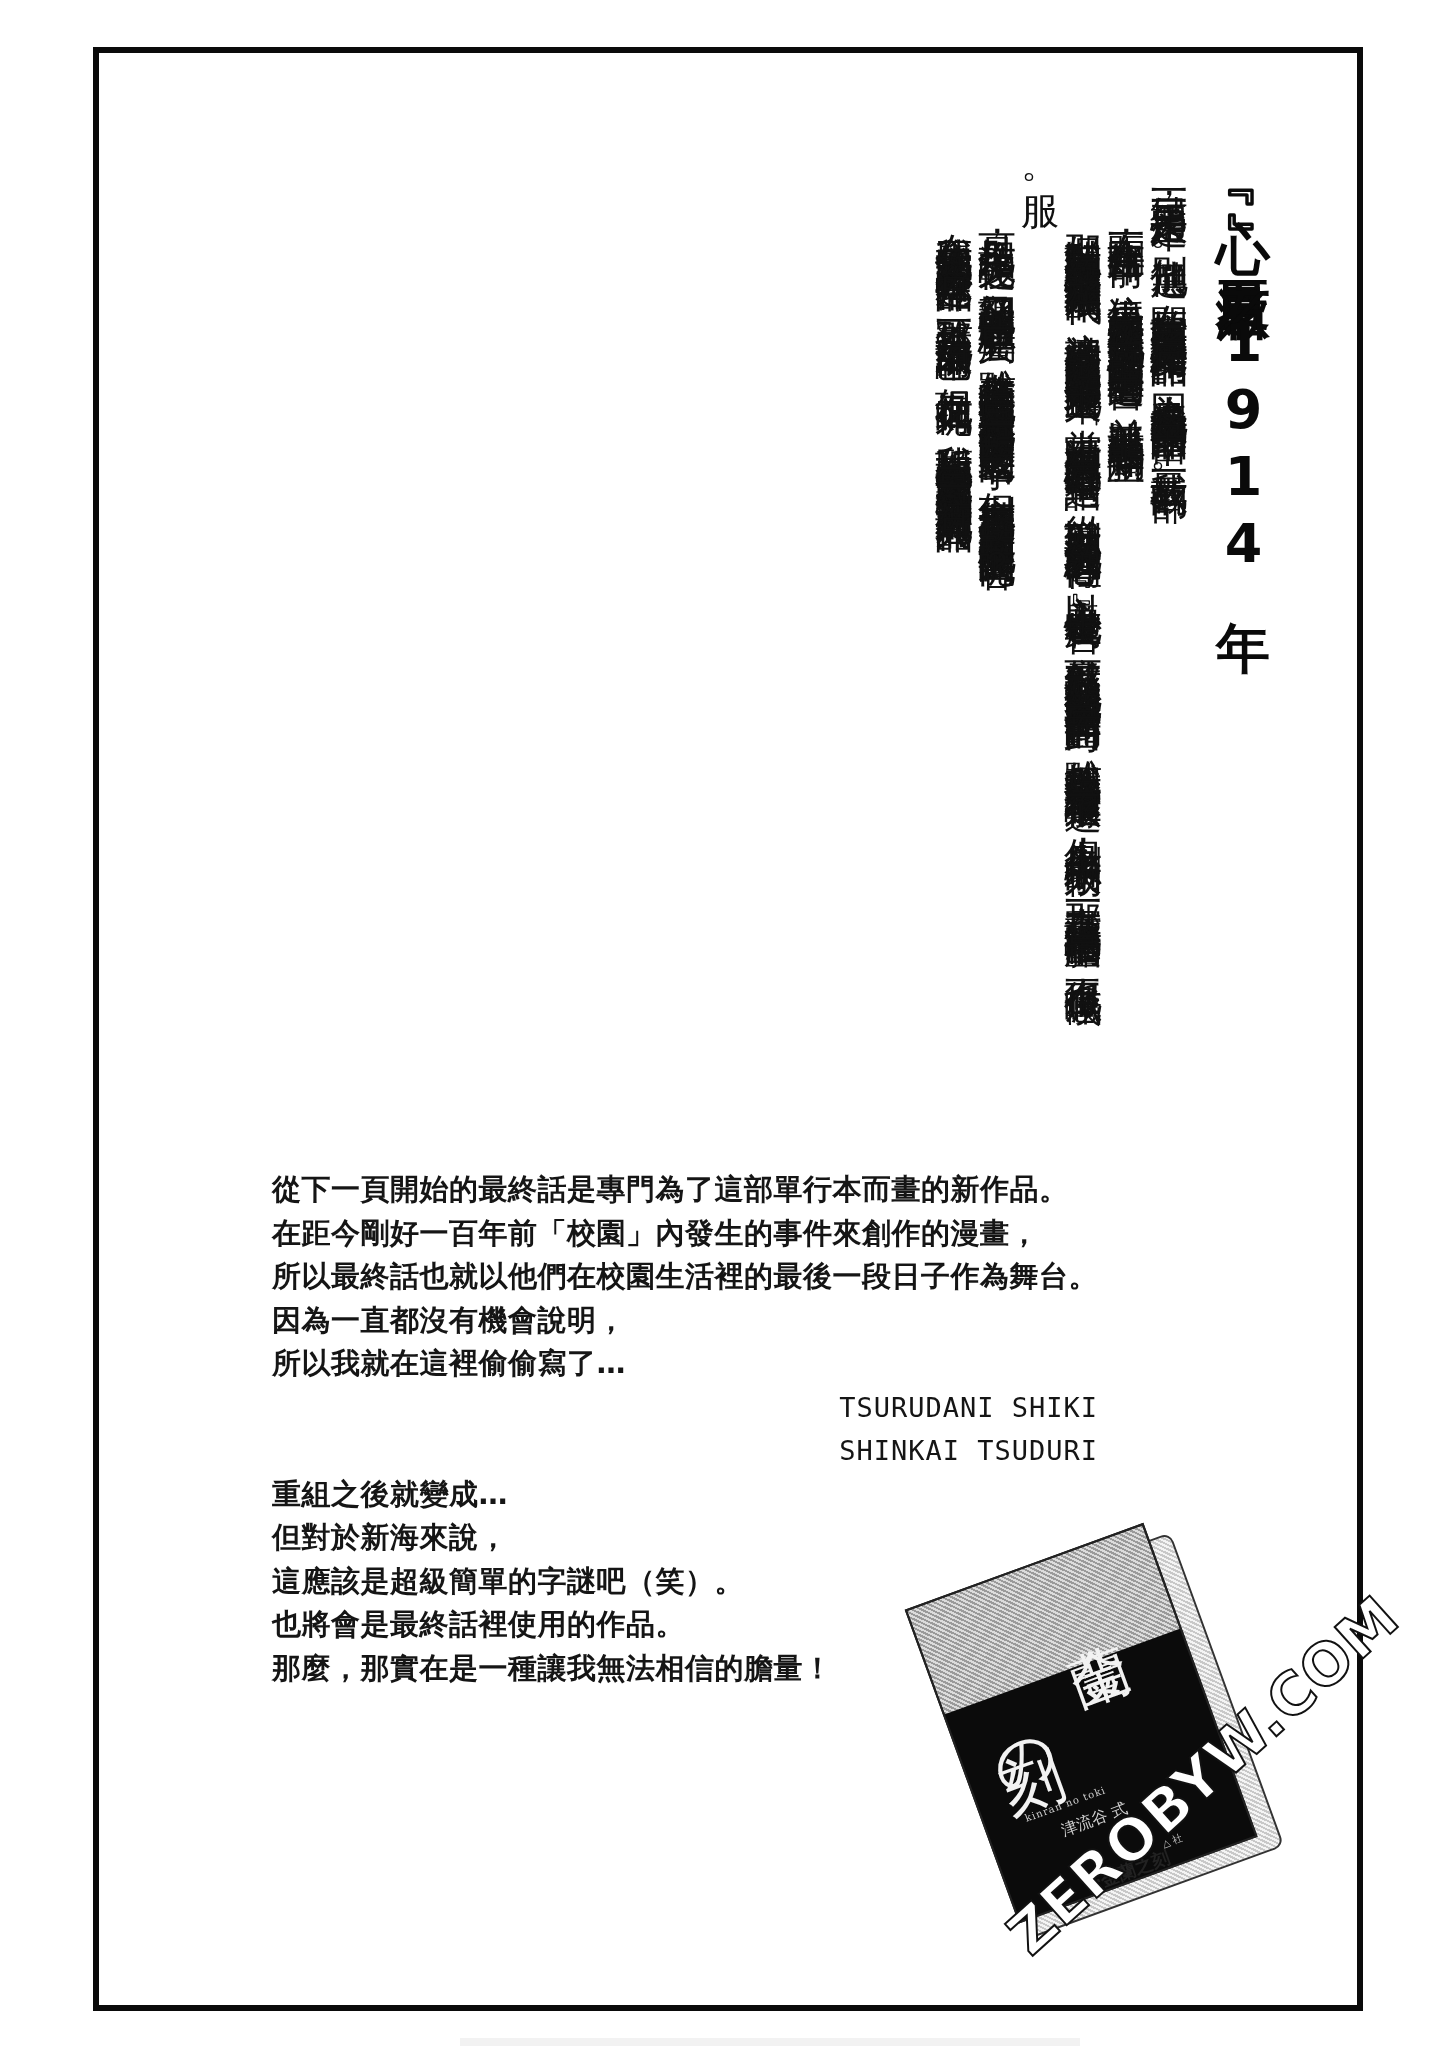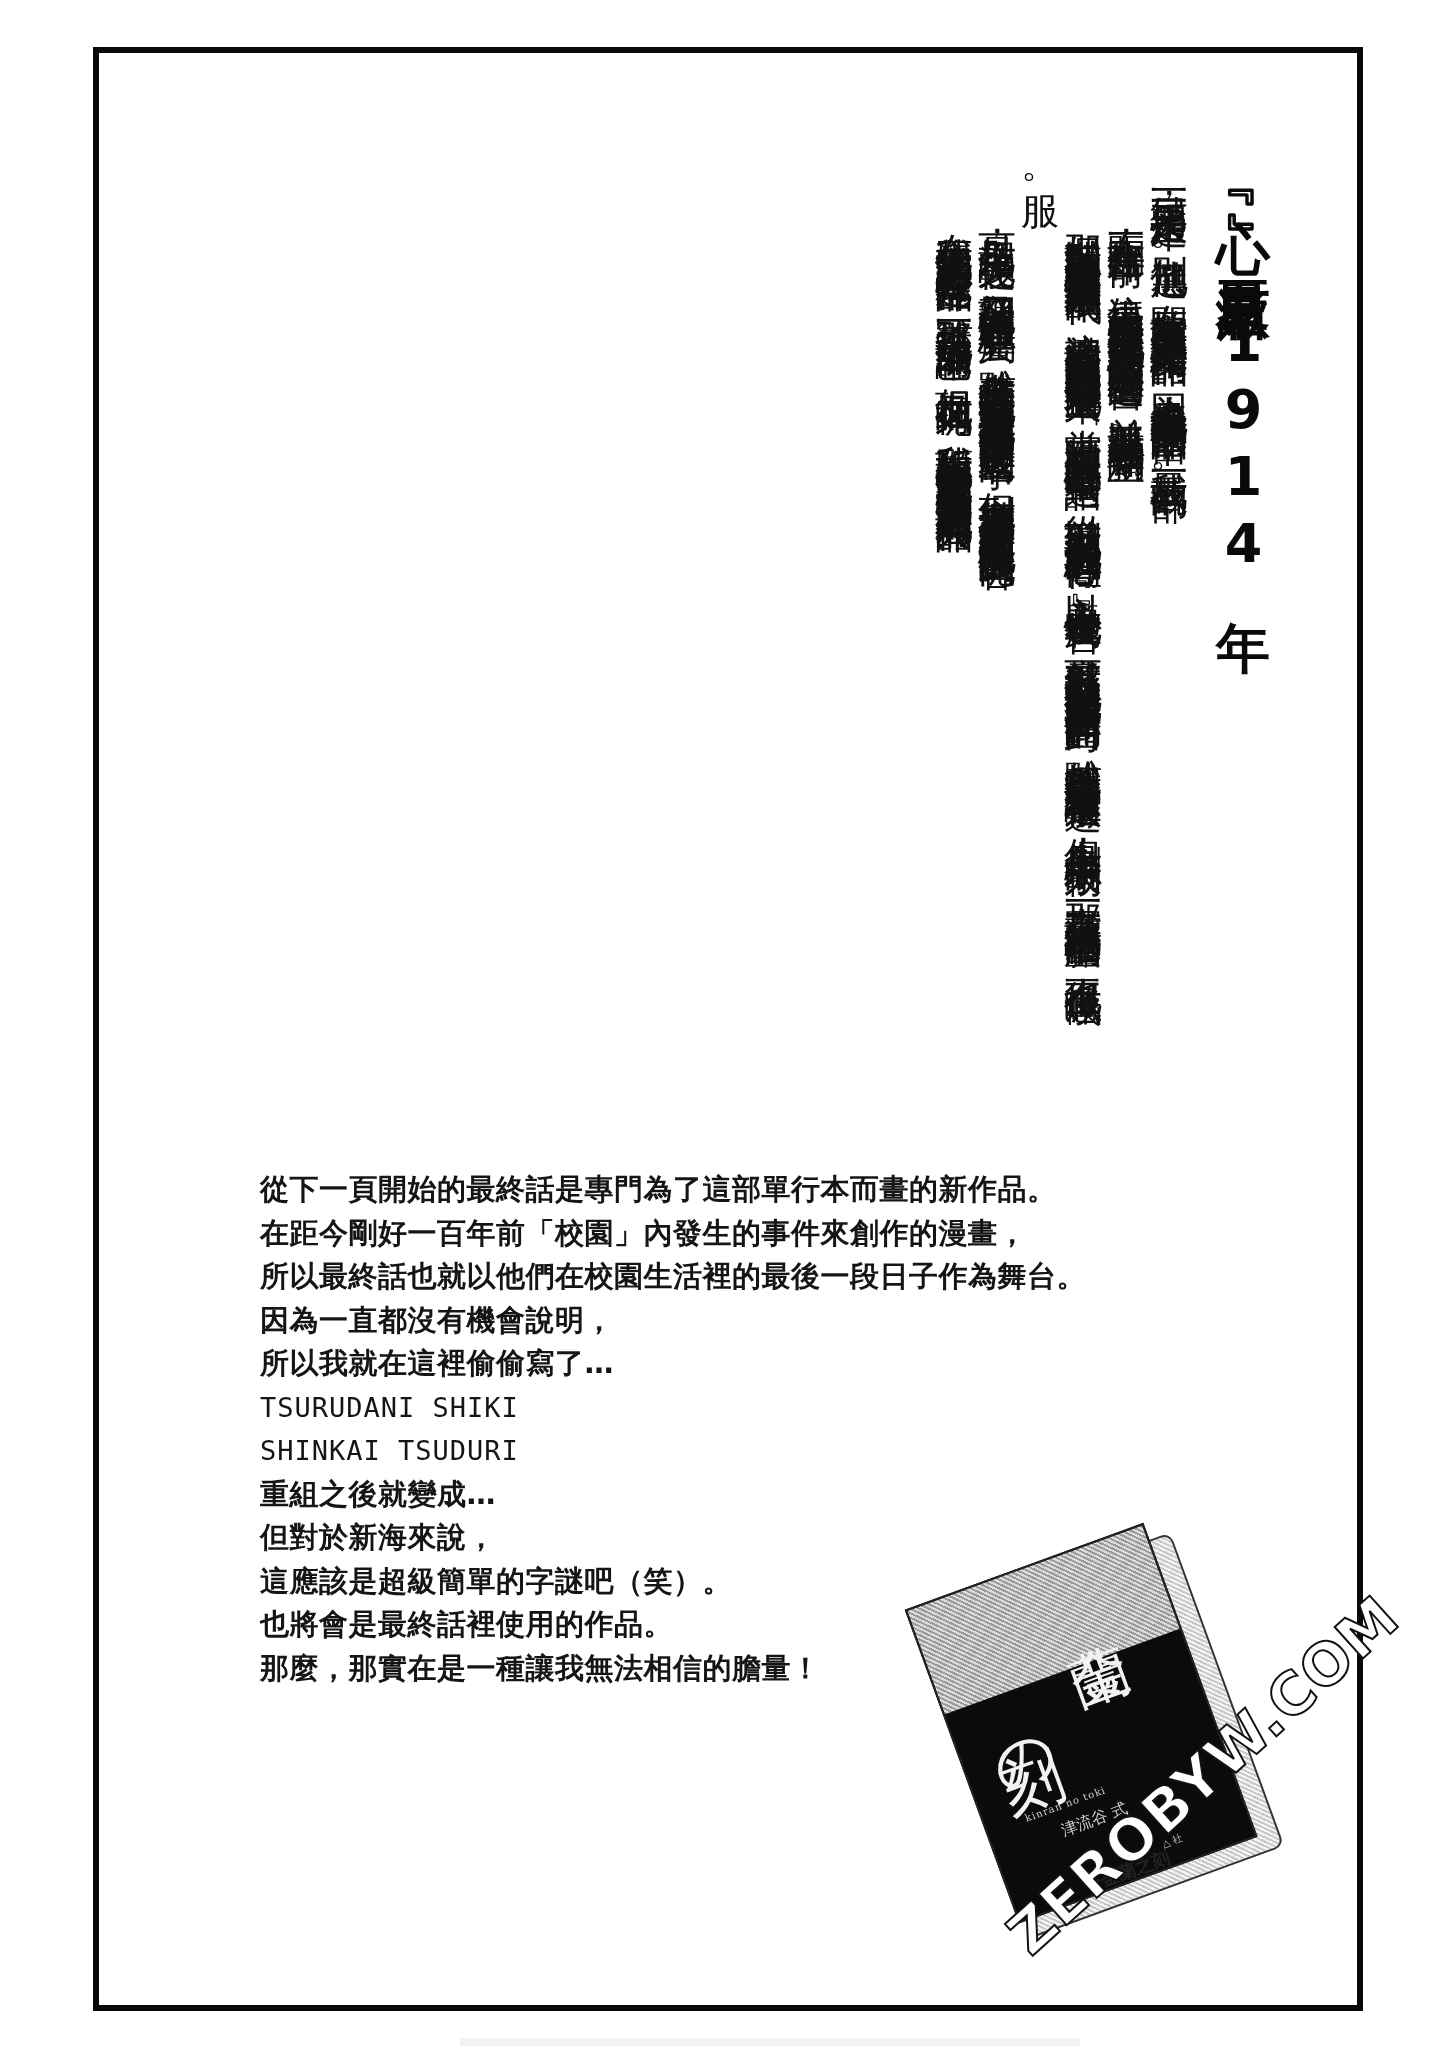--- a/index.html
+++ b/index.html
@@ -32,22 +32,22 @@
   }
   .heading .title { margin-bottom:30px; display:inline-block; }
   .heading .year { text-orientation: upright; }
   
   .hblock {
     position:absolute; left:260px; top:1168px;
     font-family: "DejaVu Sans", sans-serif;
     font-size:29px; line-height:43.5px; color:#151515;
     font-weight:bold; letter-spacing:0.5px;
   }
-  .hline { white-space:nowrap; display:block; }
-  .hline.latin { font-family:"DejaVu Sans Mono", monospace; font-weight:normal; font-size:27px; letter-spacing:1px; }
+  .hline { white-space:nowrap; display:block;margin-left:12px; }
+  .hline.latin { font-family:"DejaVu Sans Mono", monospace; font-weight:normal; font-size:27px; letter-spacing:1px;text-align:right; }
   
   .book {
     position:absolute; left:955px; top:1555px; width:260px; height:340px;
     transform: rotate(-20deg); transform-origin:center;
   }
   .book-edge {
     position:absolute; left:10px; top:18px; width:262px; height:330px;
     background: repeating-linear-gradient(45deg,#c8c8c8 0 2px,#f4f4f4 2px 4px);
     border:2px solid #333; border-radius:4px 10px 10px 4px;
   }

